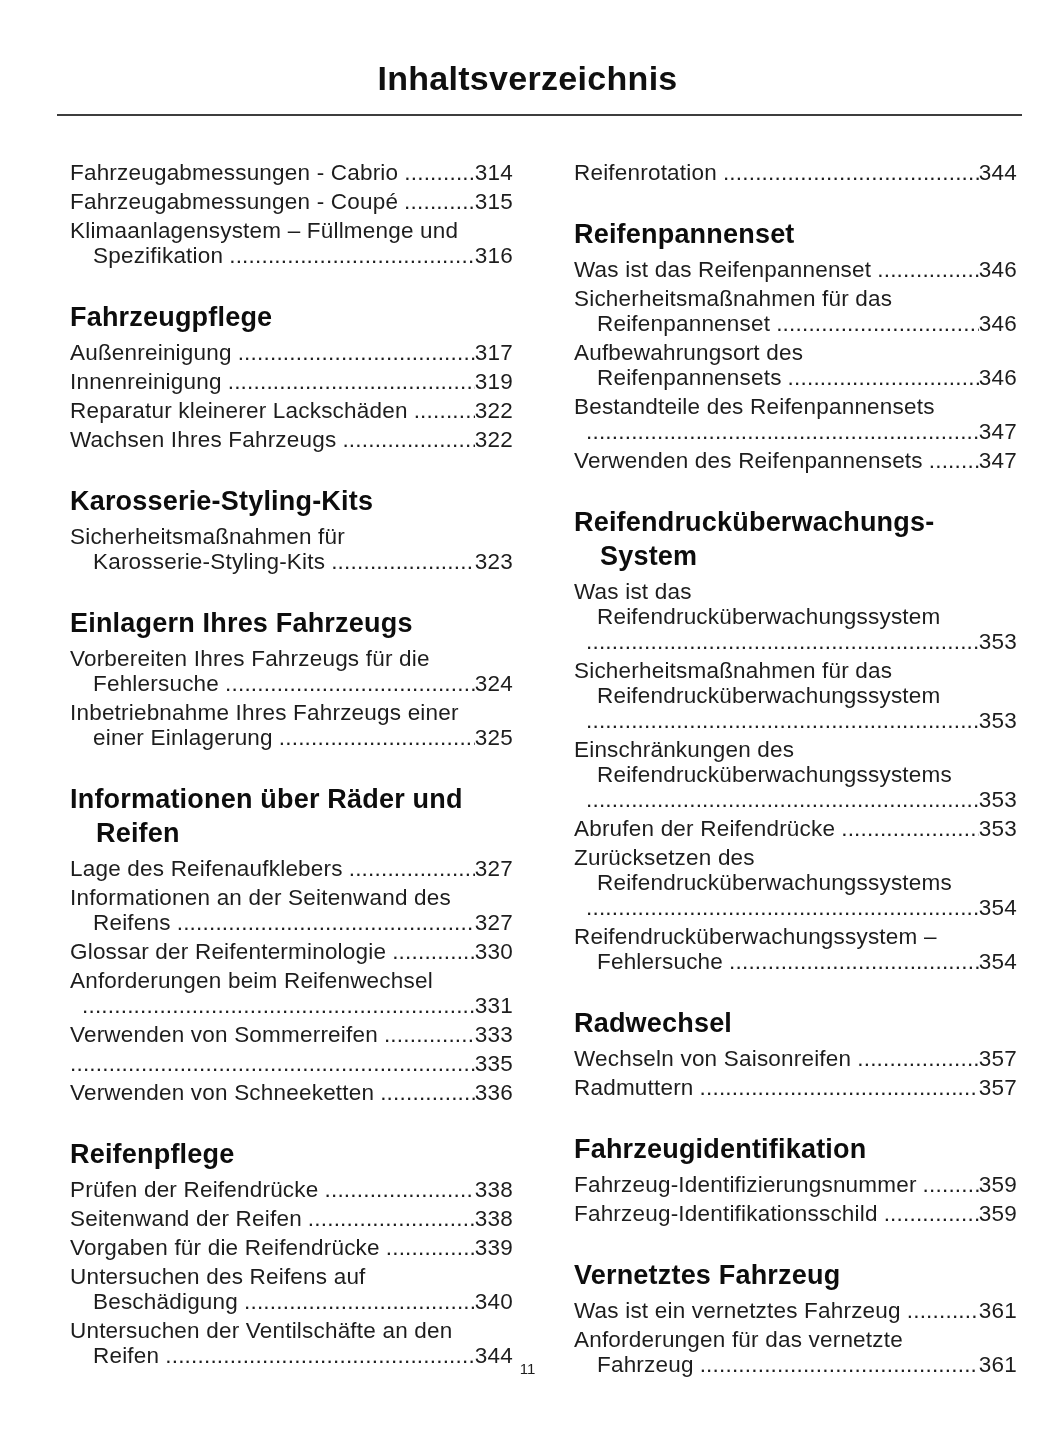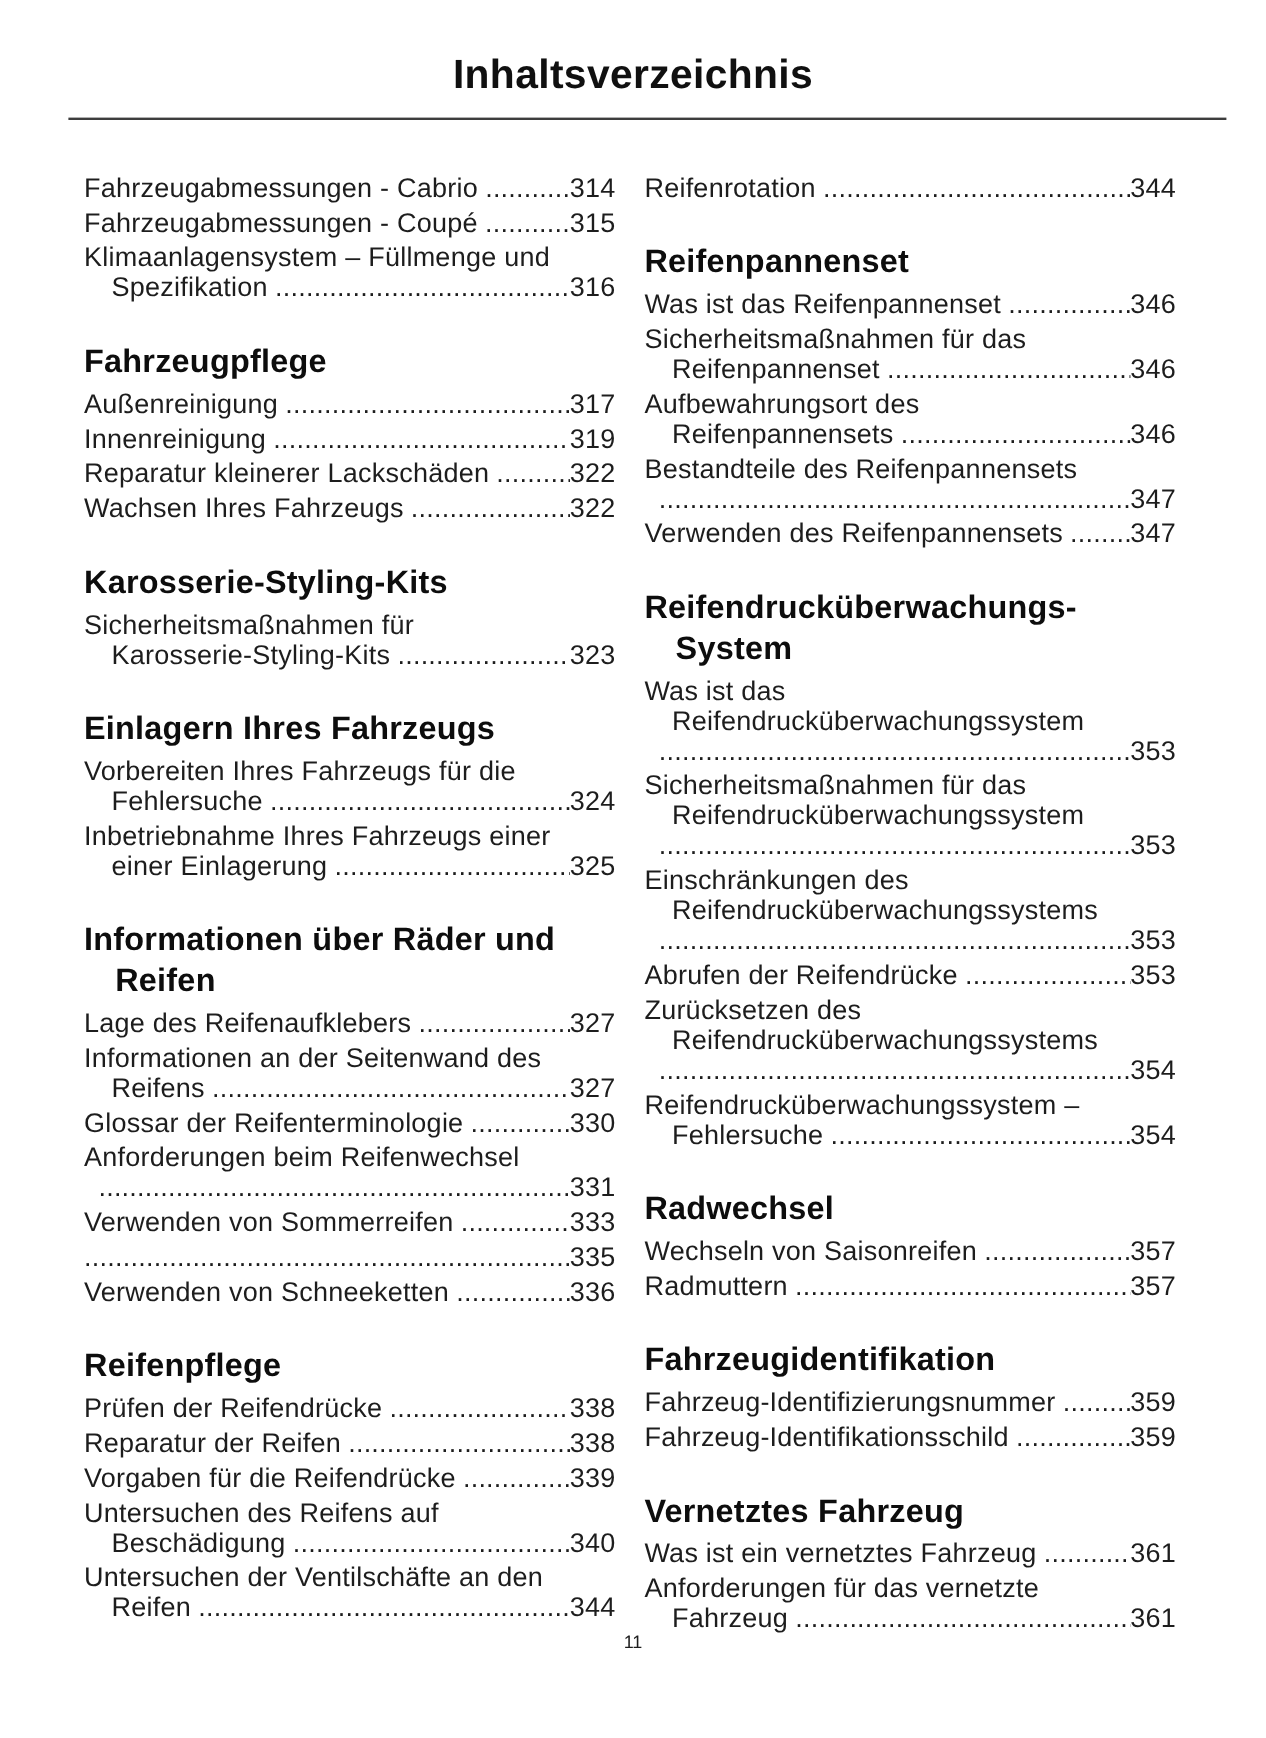--- a/index.html
+++ b/index.html
@@ -7,37 +7,37 @@
     position: relative;
     width: 1055px;
     height: 1448px;
     background: #ffffff;
     font-family: "Liberation Sans", sans-serif;
     color: #1d1d1d;
     overflow: hidden;
   }
   .title {
     margin: 0;
-    padding-top: 44px;
+    padding-top: 60px;
     text-align: center;
     font-size: 34px;
     line-height: 36px;
     font-weight: 800;
     color: #101010;
     letter-spacing: 0.3px;
   }
   .rule {
     height: 0;
     border-top: 2px solid #3d3d3d;
     margin: 18px 33px 0 57px;
   }
   .columns {
     display: flex;
     margin: 44px 0 0 70px;
-    gap: 24px;
+    gap: 61px;
   }
   .col { width: 443px; flex: 0 0 443px; }
   .block + .block { margin-top: 32px; }
   .heading {
     margin: 0 0 6px 0;
     font-size: 27px;
     line-height: 34px;
     font-weight: 800;
     color: #0d0d0d;
     letter-spacing: 0.2px;
@@ -235,21 +235,21 @@
           </h2>
           <div class="entry">
             <div class="eline last">
               <span class="txt">Prüfen der Reifendrücke</span>
               <span class="leader">........................................................................................................................</span>
               <span class="pg">338</span>
             </div>
           </div>
           <div class="entry">
             <div class="eline last">
-              <span class="txt">Reparatur der Reifen</span>
+              <span class="txt">Seitenwand der Reifen</span>
               <span class="leader">........................................................................................................................</span>
               <span class="pg">338</span>
             </div>
           </div>
           <div class="entry">
             <div class="eline last">
               <span class="txt">Vorgaben für die Reifendrücke</span>
               <span class="leader">........................................................................................................................</span>
               <span class="pg">339</span>
             </div>

